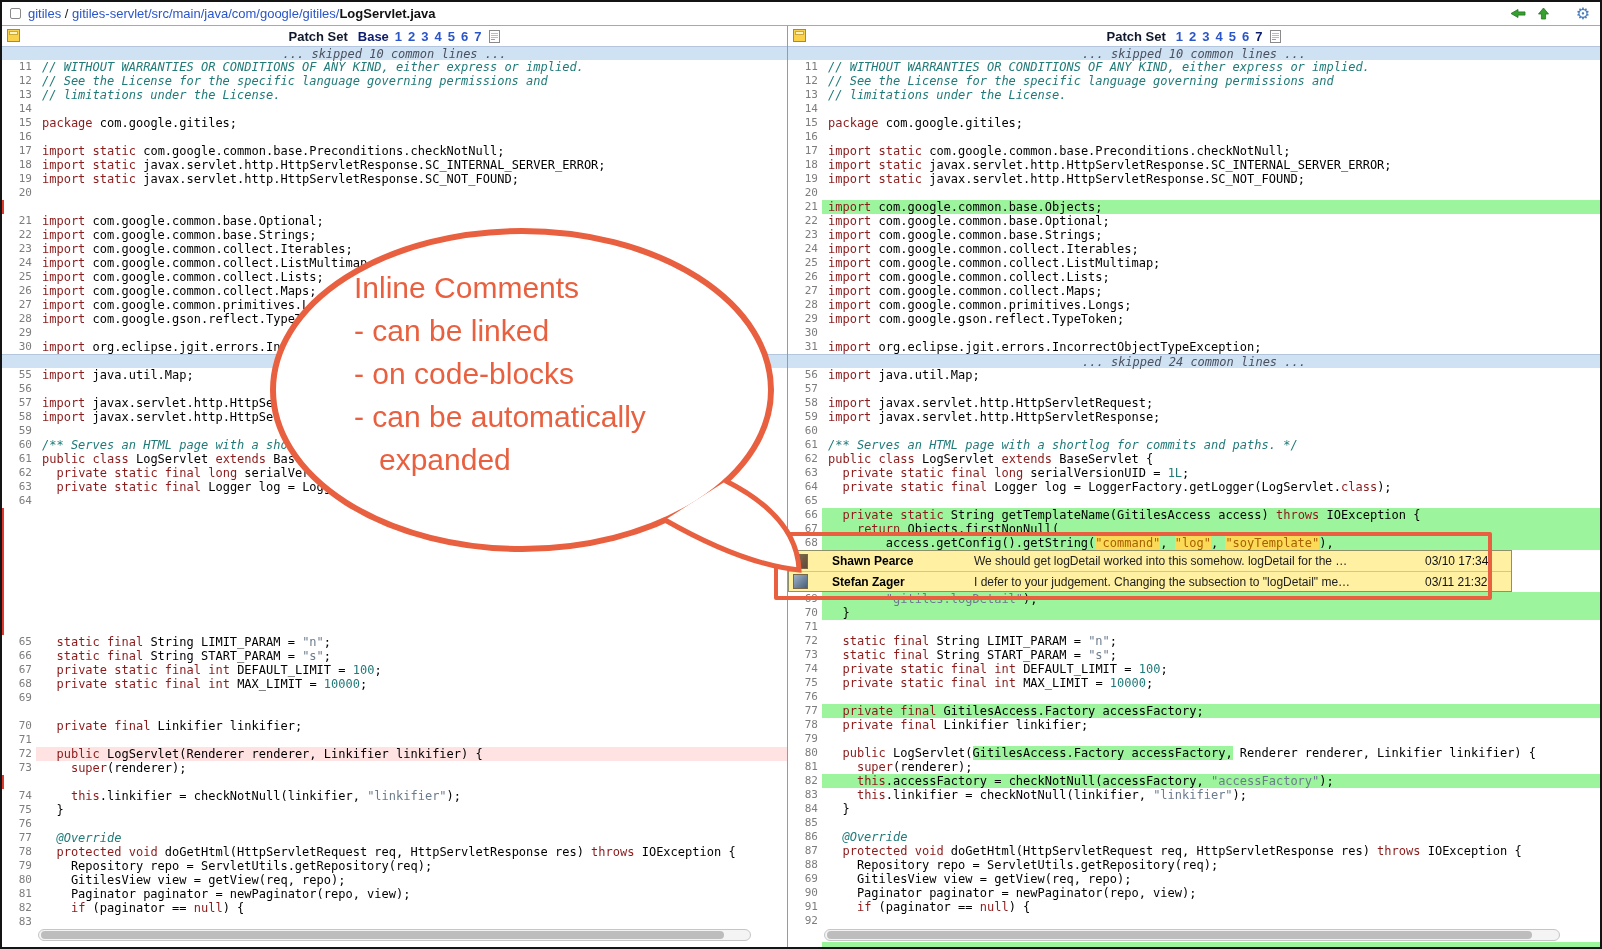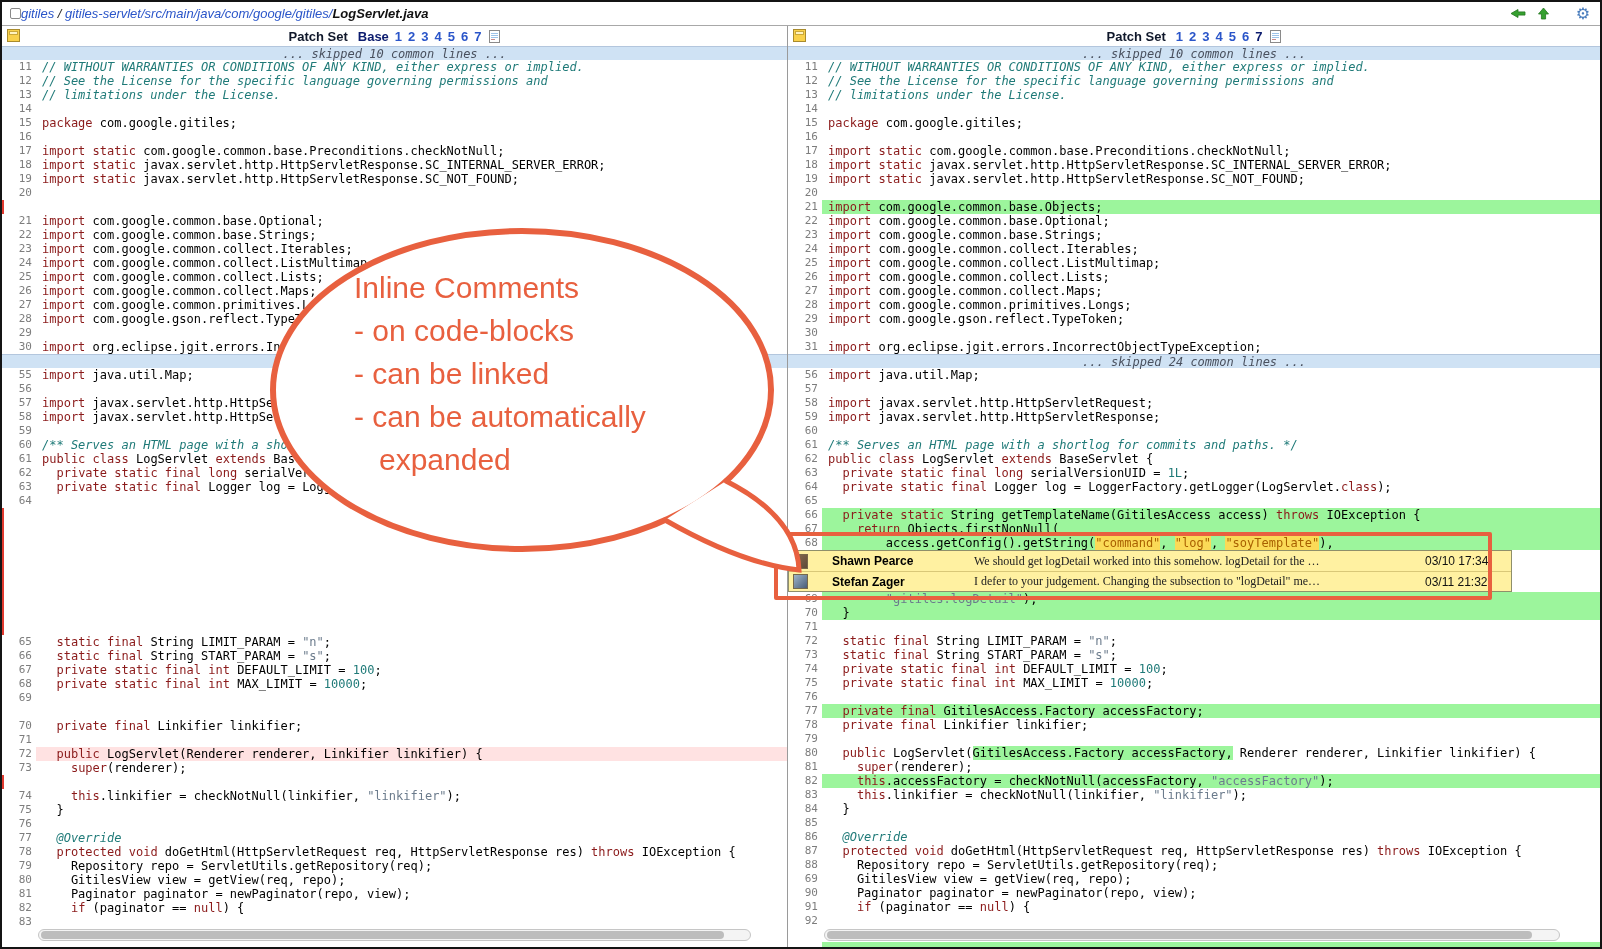--- a/index.html
+++ b/index.html
@@ -10,22 +10,22 @@
     font-family:"Liberation Sans","DejaVu Sans",sans-serif;
   }
   :root {
     --c-accent:#e8603f; --c-add-bg:#9cf59c; --c-del-bg:#ffe2e2; --c-skip-bg:#cfe2f4;
     --c-keyword:#8b1a1a; --c-comment:#1f7a78; --c-string:#6b7b8c; --c-literal:#1f7a78;
     --c-comment-bg:#fff1a1; --c-link:#2a55c9; --c-range-bg:#fbda57; --c-range-fg:#a85f00;
     --c-marker-red:#e03a2f;
   }
 
   
-  .topbar { height:24px; display:flex; align-items:center; padding:0 10px 0 8px; 
-            border-bottom:1px solid #a8a8a8; font-size:13px; background:#fff;font-style:italic; }
+  .topbar { height:24px; display:flex; align-items:center; padding:0 10px 0 8px; gap:7px;
+            border-bottom:1px solid #a8a8a8; font-size:13px; background:#fff; }
   .cb { width:11px; height:11px; border:1px solid #8a8a8a; border-radius:2px; background:#fff; flex:none; }
   .crumb { white-space:nowrap; }
   .link { color:var(--c-link); }
   .sep { color:#222; }
   .file { font-weight:bold; color:#111; }
   .topspacer { flex:1; }
   .navgroup { display:flex; align-items:center; gap:9px; }
   .gear { font-size:16px; color:#4a7dbd; line-height:1; margin-left:16px; font-family:"DejaVu Sans",sans-serif; }
 
   
@@ -63,21 +63,21 @@
 
   
   .cbox { border:1px solid #8f8f6a; background:var(--c-comment-bg); margin-right:88px;
           font-family:"Liberation Sans",sans-serif; }
   .crow { height:20px; display:flex; align-items:center; gap:24px; padding:0 8px 0 4px; font-size:12px; }
   .crow + .crow { border-top:1px solid #d9c878; }
   .av { width:15px; height:15px; flex:none; border:1px solid #77684a; }
   .av0 { background:linear-gradient(135deg,#8a6d4f,#5d4a38); }
   .av1 { background:linear-gradient(135deg,#9fb3c8,#4a5d78); }
   .cname { font-weight:bold; width:118px; flex:none; overflow:hidden; white-space:nowrap; }
-  .cprev { flex:1; overflow:hidden; text-overflow:ellipsis; white-space:nowrap; color:#222;font-family:Liberation Serif, serif; }
+  .cprev { flex:1; overflow:hidden; text-overflow:ellipsis; white-space:nowrap; color:#222; }
   .ctime { flex:none; width:78px; text-align:left; color:#111; }
 
   
   .hl-rect { position:absolute; border:4px solid var(--c-accent); border-radius:2px;
              z-index:5; pointer-events:none; }
   .bubble-svg { position:absolute; left:0; top:0; z-index:6; pointer-events:none; }
   .bubble-text { position:absolute; left:352px; top:264px; z-index:7; pointer-events:none;
                  color:var(--c-accent); font-size:30px; line-height:43px; white-space:pre;
                  font-family:"Liberation Sans",sans-serif; }
 
@@ -311,13 +311,13 @@
   </div>
 </div>
 
 <div class="hl-rect" id="hl-rect" style="left: 772px; top: 530px; width: 718px; height: 68px;"></div>
 
 <svg class="bubble-svg" width="1602" height="949" viewBox="0 0 1602 949">
   <ellipse cx="520" cy="388" rx="249" ry="159" style="fill:#ffffff;stroke:var(--c-accent);stroke-width:6"></ellipse>
   <path d="M724 479 Q795 515 797 568 Q740 562 663 518 Z" style="fill:#ffffff;stroke:none"></path>
   <path d="M724 479 Q795 515 797 568 Q740 562 663 518" style="fill:none;stroke:var(--c-accent);stroke-width:5;stroke-linecap:round"></path>
 </svg>
-<div class="bubble-text" id="bubble-text"><div>Inline Comments</div><div>- on code-blocks</div><div>- can be linked</div><div>- can be automatically</div><div>   expanded</div></div>
+<div class="bubble-text" id="bubble-text"><div>Inline Comments</div><div>- can be linked</div><div>- on code-blocks</div><div>- can be automatically</div><div>   expanded</div></div>
 
 </body></html>

